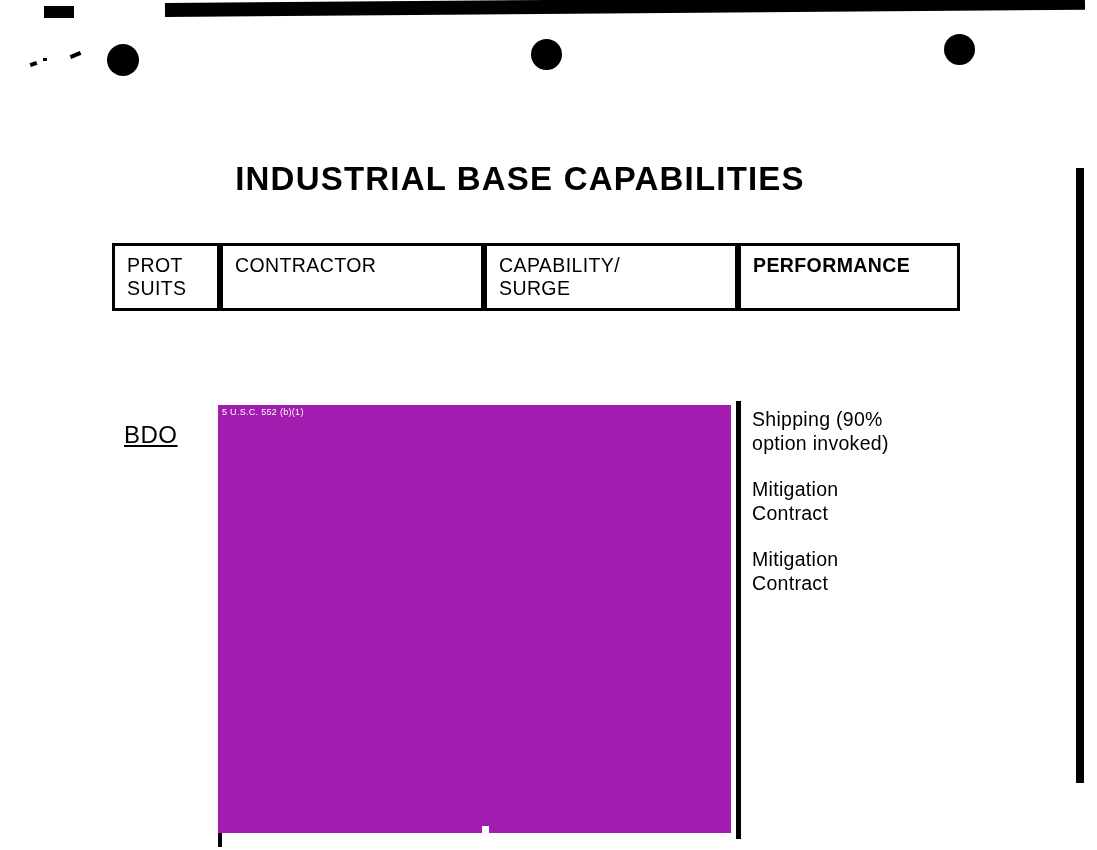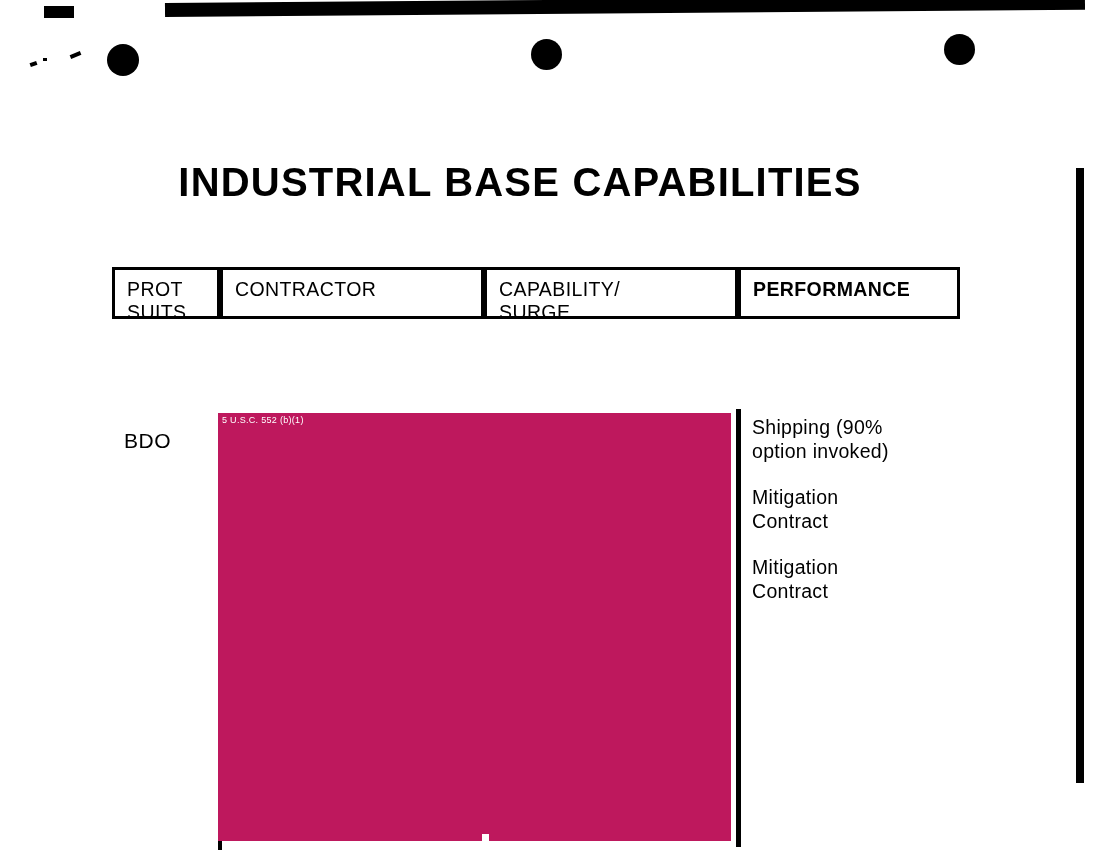--- a/index.html
+++ b/index.html
@@ -62,38 +62,37 @@
     background: #000;
   }
 
   
   #slide-title {
     position: absolute;
     left: 0;
     top: 160px;
     width: 1040px;
     text-align: center;
-    font-size: 40px;
+    font-size: 33px;
     font-weight: 700;
     letter-spacing: 1.2px;
     font-family: "Liberation Sans", sans-serif;
   }
 
   #capability-table {
     position: absolute;
     left: 112px;
     top: 243px;
     width: 848px;
   }
 
   
   .table-header {
     display: flex;
-    height: 52px;
-    margin-top: 24px;
+    height: 68px;
   }
   .th {
     border: 3px solid #000;
     box-sizing: border-box;
     padding: 8px 0 0 12px;
     font-size: 19.5px;
     line-height: 23px;
     letter-spacing: 0.4px;
     font-family: "Liberation Sans", sans-serif;
   }
@@ -105,32 +104,33 @@
 
   
   .table-body {
     position: relative;
     height: 535px;
   }
   #col-prot-label {
     position: absolute;
     left: 12px;
     top: 110px;
-    font-size: 21px;
+    font-size: 24px;
     letter-spacing: 0.5px;
+    text-decoration: underline;
   }
 
   
   #redaction-block {
     position: absolute;
     left: 106px;
     top: 94px;
     width: 513px;
     height: 428px;
-    background: #be185d;
+    background: #a21caf;
   }
   #redaction-exemption {
     position: absolute;
     left: 4px;
     top: 2px;
     color: #ffffff;
     font-size: 9px;
     letter-spacing: 0.3px;
     font-family: "Liberation Sans", sans-serif;
     white-space: nowrap;

